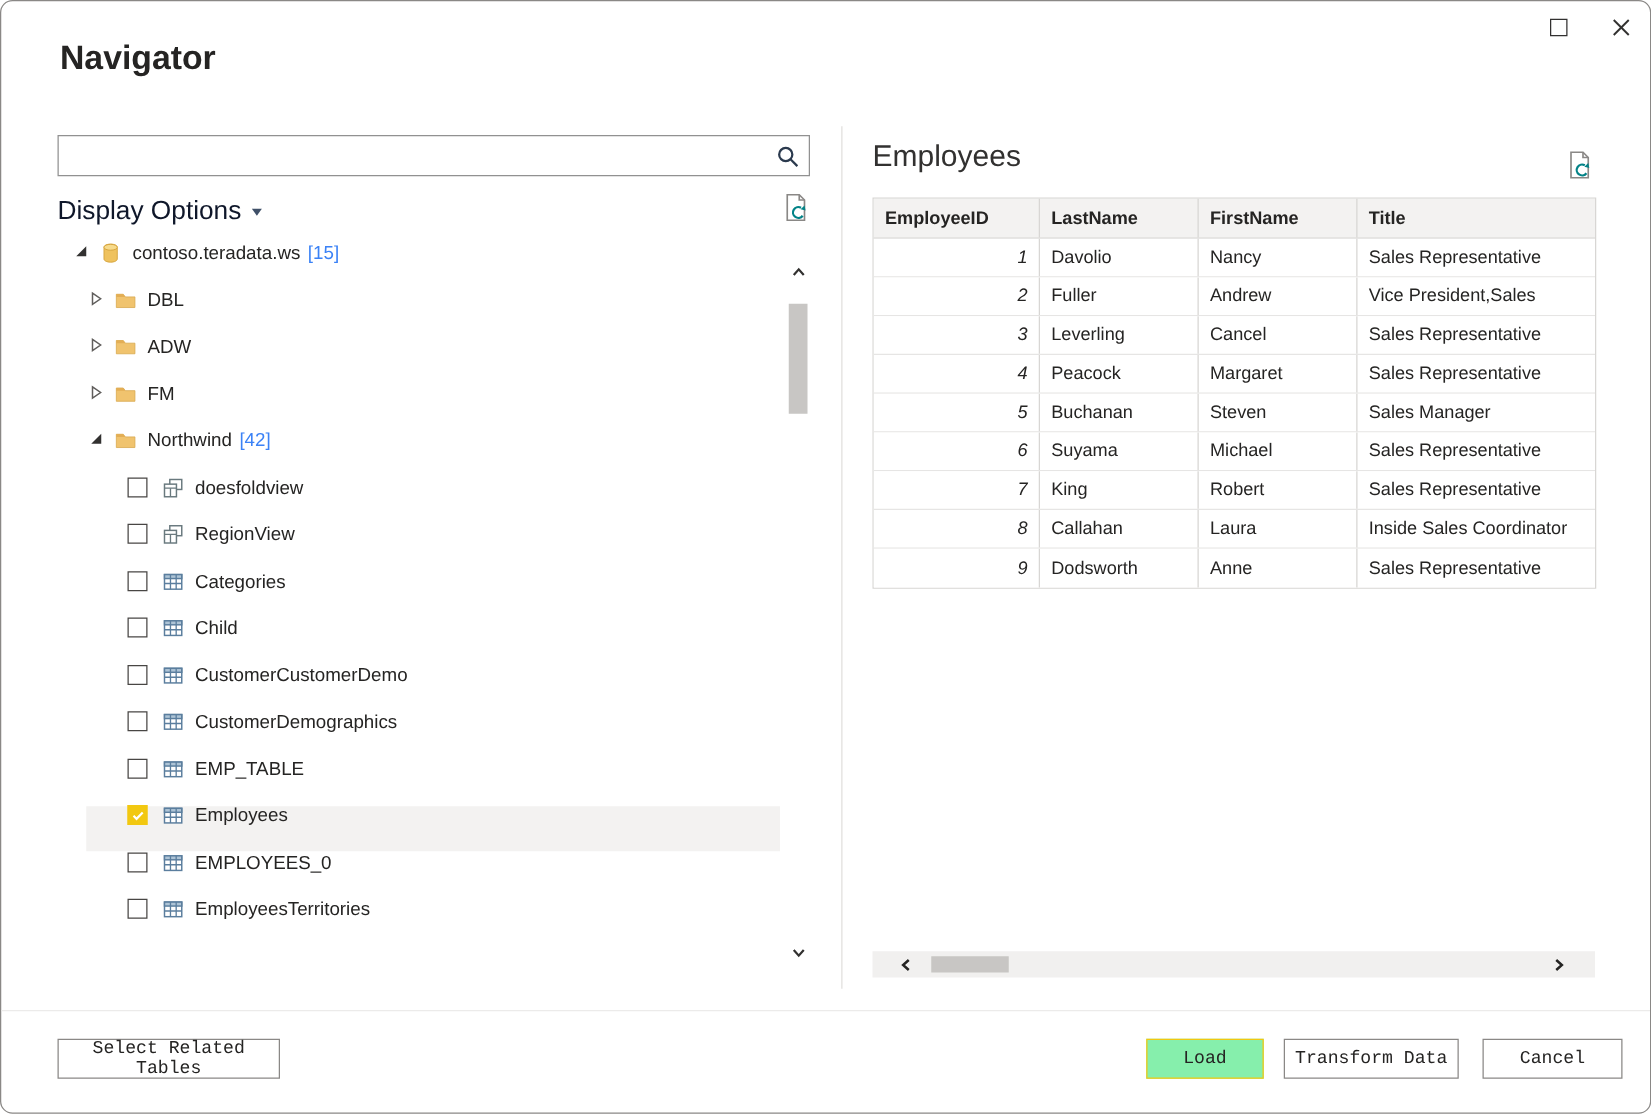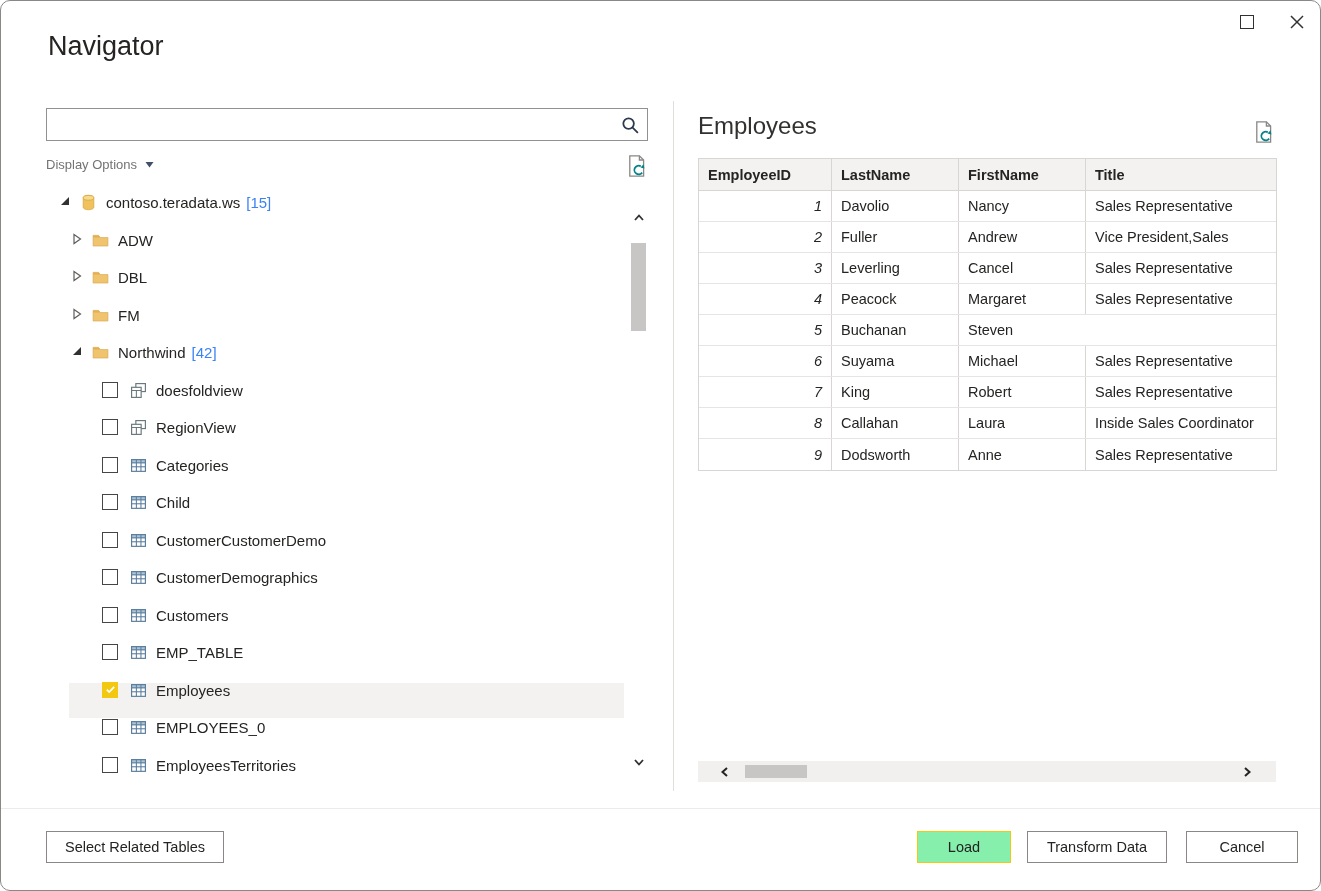--- a/index.html
+++ b/index.html
@@ -1,26 +1,26 @@
 <!DOCTYPE html>
 <html><head>
 <meta charset="utf-8">
 <style>
   *{box-sizing:border-box;margin:0;padding:0}
   html,body{width:1321px;height:891px;background:#fff;font-family:"Liberation Sans",sans-serif;}
   .dialog{position:absolute;inset:0;background:#fff;border:1px solid #8A8886;border-radius:10px;overflow:hidden}
-  .title{position:absolute;left:47px;top:30px;font-size:27px;font-weight:normal;color:#252423}
+  .title{position:absolute;left:47px;top:30px;font-size:27px;font-weight:bold;color:#252423}
   .win-max{position:absolute;top:14px;right:66px;width:14px;height:14px;border:1.5px solid #323130;background:#fff;cursor:pointer}
   .win-close{position:absolute;top:11px;right:13px;width:20px;height:20px;cursor:pointer}
 
   .search{position:absolute;left:45px;top:107px;width:602px;height:33px;border:1px solid #919191;background:#fff}
   .search input{width:100%;height:100%;border:none;outline:none;font-size:15px;padding:0 36px 0 10px;font-family:inherit;color:#252423;background:transparent}
   .search .sicon{position:absolute;right:7px;top:7px;width:19px;height:19px;cursor:pointer}
 
-  .dispopts{position:absolute;left:45px;top:156px;display:flex;align-items:center;gap:7px;font-size:13px;color:#737373;cursor:pointer}
+  .dispopts{position:absolute;left:45px;top:156px;display:flex;align-items:center;gap:7px;font-size:21px;color:#0f172a;cursor:pointer}
   .dispopts svg{width:11px;height:11px}
   .refresh-left{position:absolute;left:624px;top:153px;width:24px;height:24px;cursor:pointer}
 
   .tree{position:absolute;left:45px;top:193px;width:581px;height:599px;overflow:hidden}
   .trow{height:37.5px;display:flex;align-items:flex-start;font-size:15px;color:#252423;position:relative;cursor:pointer}
   .trow>*{position:relative;z-index:1}
   .trow.l0{padding-left:12px}
   .trow.l1{padding-left:24px}
   .trow.l2{padding-left:56px}
   .trow.selected::before{content:"";position:absolute;left:23px;right:3px;top:1px;bottom:1px;background:#F3F2F1;z-index:0}
@@ -55,21 +55,21 @@
   .c3{width:192px;flex:none}
   .pbody .c0{font-style:italic;justify-content:flex-end}
 
   .hscroll{position:absolute;left:697px;top:760px;width:578px;height:21px;background:#F1F0EF}
   .hscroll .arrow{position:absolute;top:4px;width:14px;height:14px;cursor:pointer}
   .hscroll .left{left:20px}
   .hscroll .right{right:22px}
   .hscroll .thumb{position:absolute;left:47px;top:4px;width:62px;height:13px;background:#C8C6C4;cursor:pointer}
 
   .footer-line{position:absolute;left:0;right:0;top:807px;height:1px;background:#ECEBEA}
-  .btn{position:absolute;top:830px;height:32px;display:flex;align-items:center;justify-content:center;background:#fff;border:1px solid #8A8886;font-size:14.5px;font-family:Liberation Sans, sans-serif;color:#252423;cursor:pointer}
+  .btn{position:absolute;top:830px;height:32px;display:flex;align-items:center;justify-content:center;background:#fff;border:1px solid #8A8886;font-size:14.5px;font-family:Liberation Mono, monospace;color:#252423;cursor:pointer}
   .btn-select{left:45px;width:178px}
   .btn-load{left:916px;width:94px;background:#86efac;border-color:#F2C811;font-weight:normal}
   .btn-transform{left:1026px;width:140px}
   .btn-cancel{left:1185px;width:112px}
 
   .defs{position:absolute;width:0;height:0;overflow:hidden}
 </style>
 </head>
 <body>
 
@@ -172,31 +172,31 @@
       <span class="tcount">[15]</span>
     </div>
 
     <div class="trow l1">
       <svg class="exp">
           <use href="#i-tri-col"></use>
         </svg>
       <svg class="ticon">
           <use href="#i-folder"></use>
         </svg>
-      <span class="tlabel">ADW</span>
+      <span class="tlabel">DBL</span>
     </div>
 
     <div class="trow l1">
       <svg class="exp">
           <use href="#i-tri-col"></use>
         </svg>
       <svg class="ticon">
           <use href="#i-folder"></use>
         </svg>
-      <span class="tlabel">DBL</span>
+      <span class="tlabel">ADW</span>
     </div>
 
     <div class="trow l1">
       <svg class="exp">
           <use href="#i-tri-col"></use>
         </svg>
       <svg class="ticon">
           <use href="#i-folder"></use>
         </svg>
       <span class="tlabel">FM</span>
@@ -254,27 +254,20 @@
     </div>
 
     <div class="trow l2">
       <span class="cb"></span>
       <svg class="ticon">
           <use href="#i-table"></use>
         </svg>
       <span class="tlabel">CustomerDemographics</span>
     </div>
 
-    <div class="trow l2">
-      <span class="cb"></span>
-      <svg class="ticon">
-          <use href="#i-table"></use>
-        </svg>
-      <span class="tlabel">Customers</span>
-    </div>
 
     <div class="trow l2">
       <span class="cb"></span>
       <svg class="ticon">
           <use href="#i-table"></use>
         </svg>
       <span class="tlabel">EMP_TABLE</span>
     </div>
 
     <div class="trow l2 selected">
@@ -358,20 +351,21 @@
           <div class="pcell c0">4</div>
           <div class="pcell c1">Peacock</div>
           <div class="pcell c2">Margaret</div>
           <div class="pcell c3">Sales Representative</div>
         </div>
 
         <div class="prow">
           <div class="pcell c0">5</div>
           <div class="pcell c1">Buchanan</div>
           <div class="pcell c2">Steven</div>
+          <div class="pcell c3">Sales Manager</div>
         </div>
 
         <div class="prow">
           <div class="pcell c0">6</div>
           <div class="pcell c1">Suyama</div>
           <div class="pcell c2">Michael</div>
           <div class="pcell c3">Sales Representative</div>
         </div>
 
         <div class="prow">

